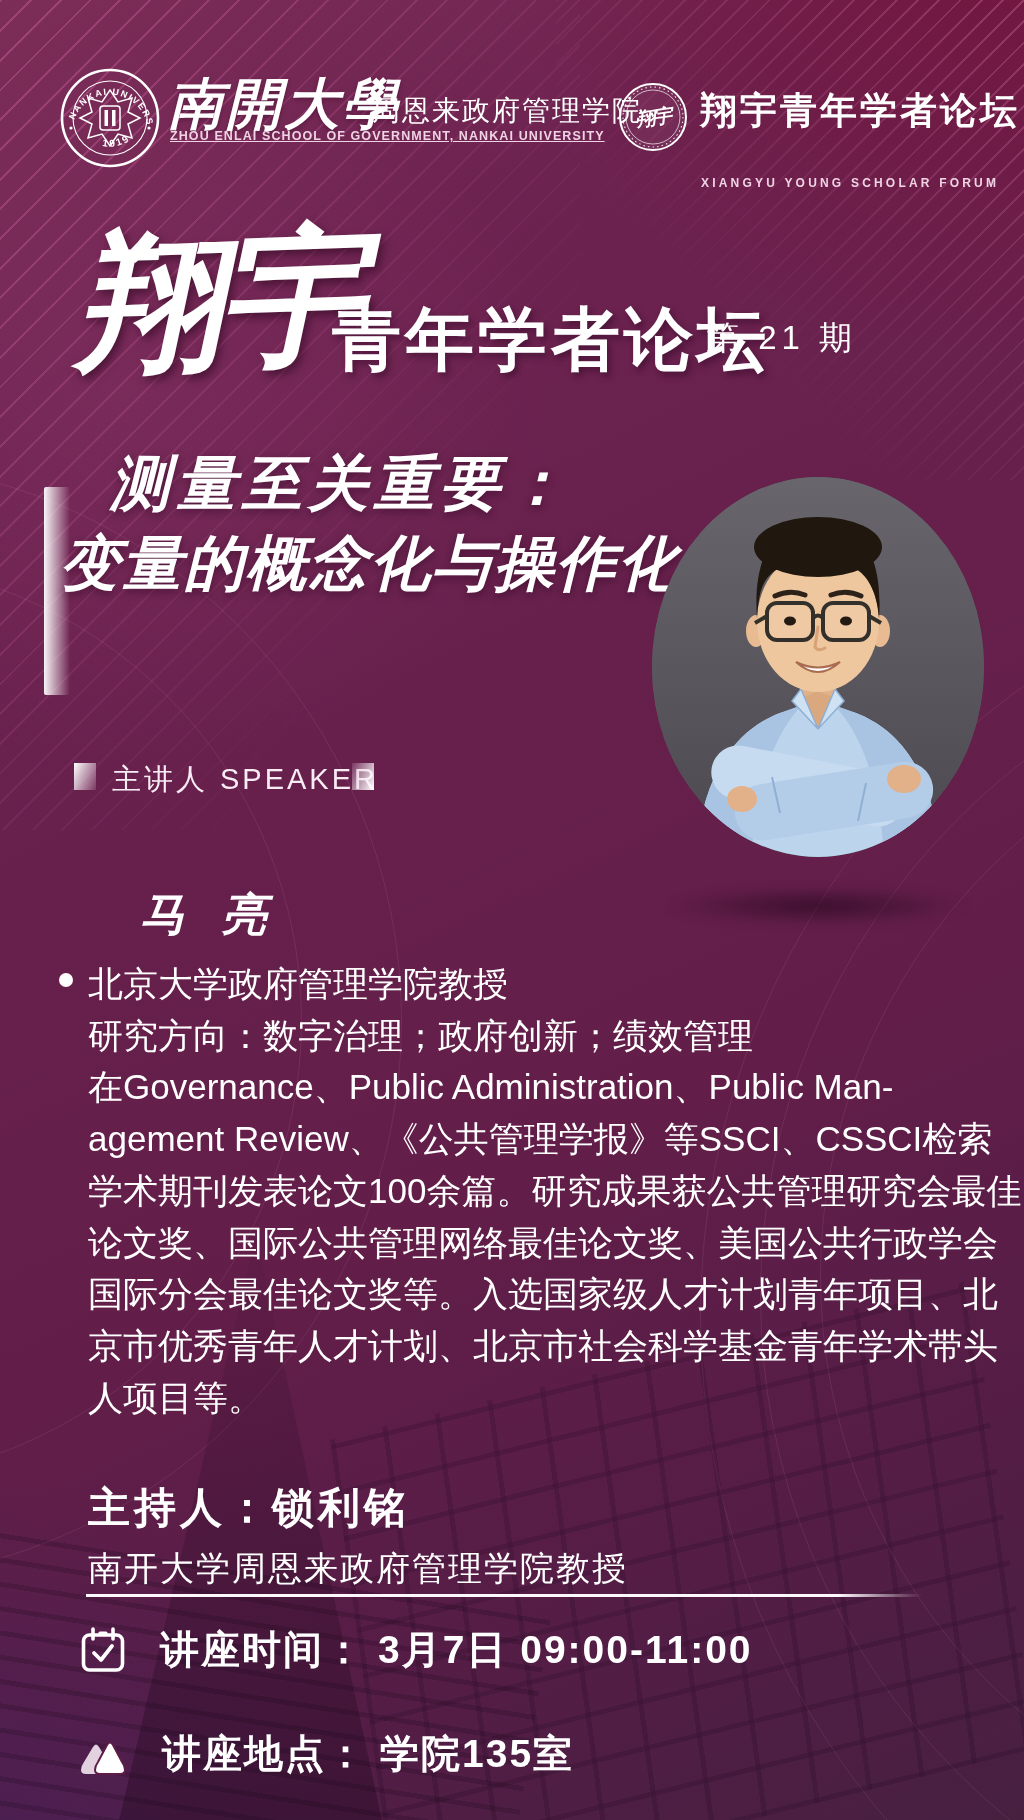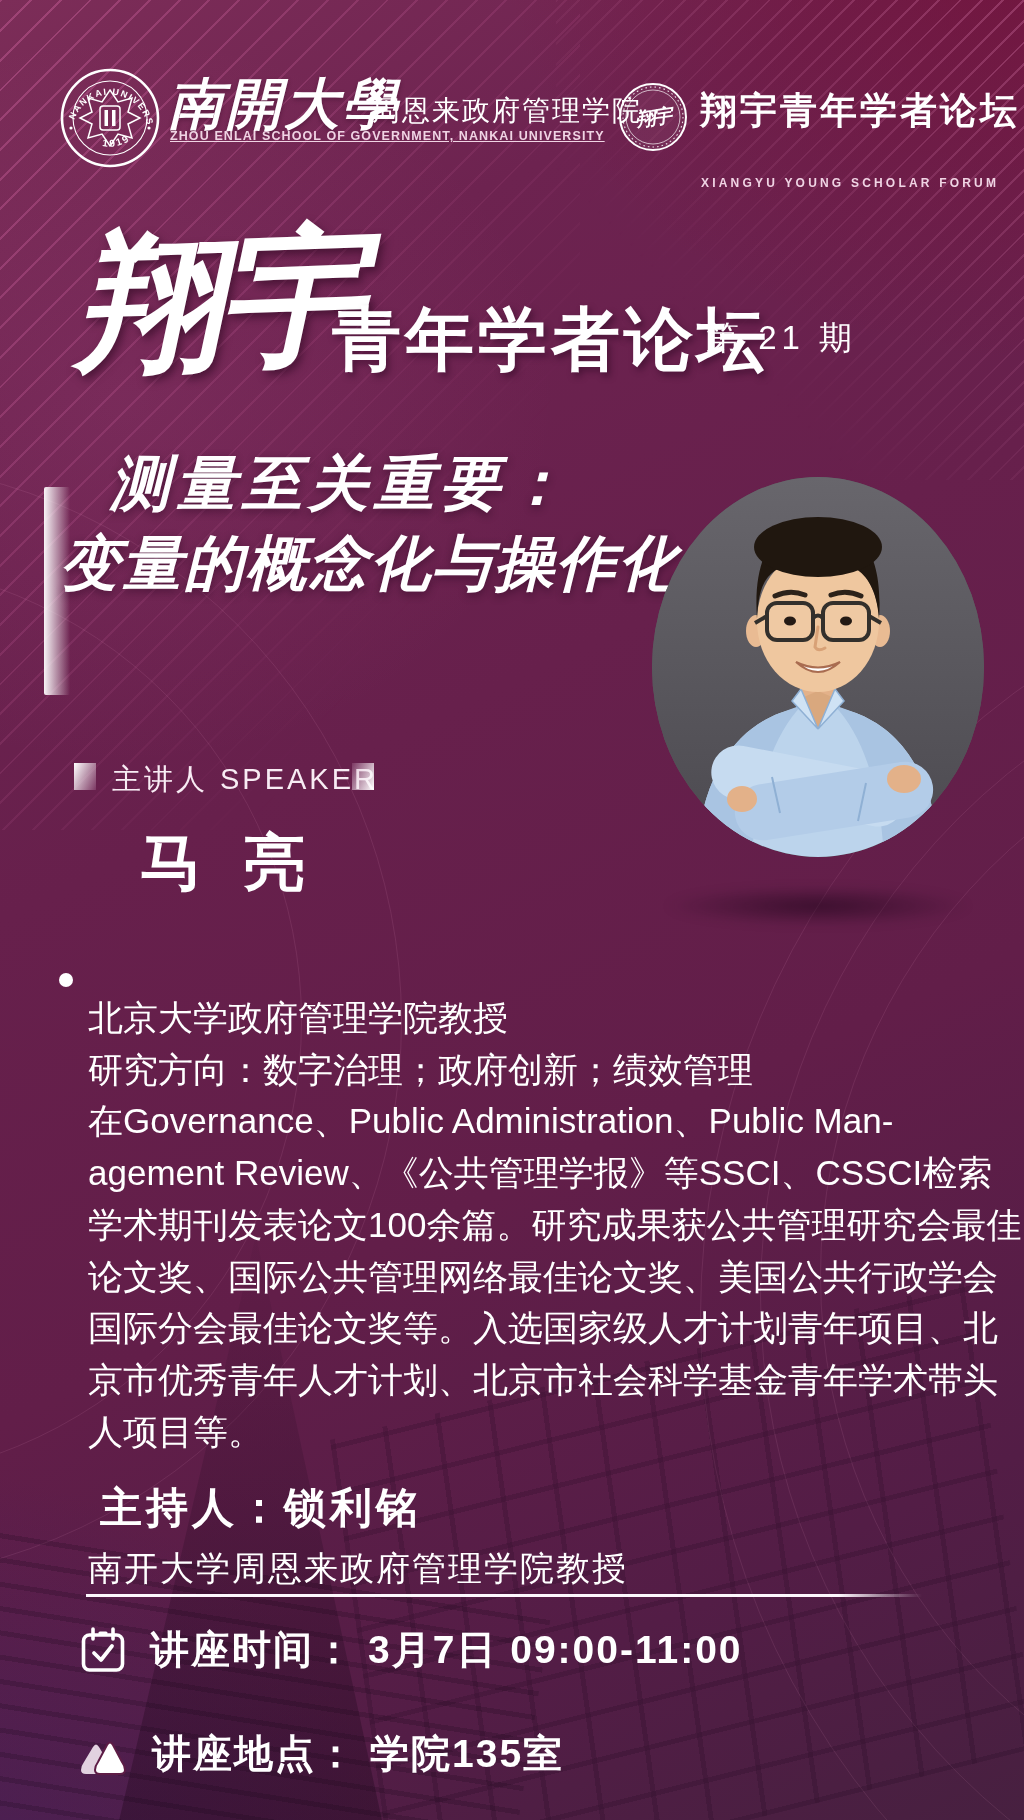--- a/index.html
+++ b/index.html
@@ -54,34 +54,34 @@
   .lec1{left:110px;top:444px;font-size:60px;font-weight:700;font-style:italic;letter-spacing:6px;
     text-shadow:0 3px 8px rgba(30,0,25,.45);}
   .lec2{left:60px;top:524px;font-size:60px;font-weight:700;font-style:italic;letter-spacing:2px;
     text-shadow:0 3px 8px rgba(30,0,25,.45);}
   
   .spk-sq{width:22px;height:27px;}
   .sq-l{left:74px;top:763px;background:linear-gradient(115deg,#ffffff,rgba(183,124,163,.25));}
   .sq-r{left:352px;top:763px;background:linear-gradient(295deg,#ffffff,rgba(183,124,163,.25));}
   .spk-label{left:112px;top:760px;font-size:29px;letter-spacing:3px;color:#f8ecf4;font-weight:500;}
   .spk-label .en{margin-left:12px;}
-  .spk-name{left:140px;top:821px;font-size:62px;font-weight:700;letter-spacing:12px;}
+  .spk-name{left:140px;top:885px;font-size:45px;font-weight:700;letter-spacing:12px;font-style:italic;}
   .bullet{left:59px;top:973px;width:14px;height:14px;border-radius:50%;background:#fff;}
-  .bio{left:88px;top:958px;width:890px;font-size:35px;line-height:51.7px;font-weight:500;margin-top:34px;}
+  .bio{left:88px;top:958px;width:890px;font-size:35px;line-height:51.7px;font-weight:500;}
   .bio div{white-space:nowrap;}
   
   .photo{left:652px;top:477px;width:332px;height:380px;border-radius:50%;overflow:hidden;background:#58565b;}
   .photo-shadow{left:664px;top:886px;width:308px;height:40px;border-radius:50%;
     background:radial-gradient(closest-side,rgba(18,0,18,.5),rgba(18,0,18,0));filter:blur(5px);}
   
-  .host1{left:88px;top:1480px;font-size:42px;font-weight:700;letter-spacing:4px;margin-left:12px;}
+  .host1{left:88px;top:1480px;font-size:42px;font-weight:700;letter-spacing:4px;}
   .host2{left:88px;top:1546px;font-size:34px;letter-spacing:2px;font-weight:500;}
   .divider{left:86px;top:1594px;width:836px;height:2.5px;
     background:linear-gradient(to right,#fdf8fd 90%,rgba(253,248,253,0));}
-  .sched-row{display:flex;align-items:center;gap:24px;}
+  .sched-row{display:flex;align-items:center;gap:34px;}
   .time-row{left:80px;top:1622px;height:56px;}
   .loc-row{left:78px;top:1726px;height:56px;}
   .sched-text{font-size:39px;font-weight:700;letter-spacing:2px;white-space:nowrap;}
   .sched-text .val{margin-left:13px;}
 </style>
 </head>
 <body>
 
 <div class="poster">
 

